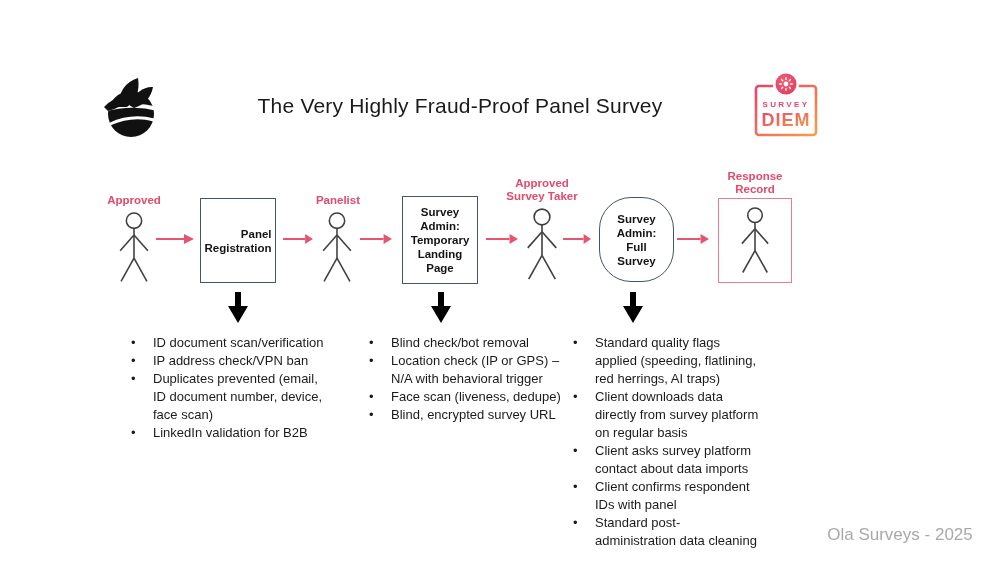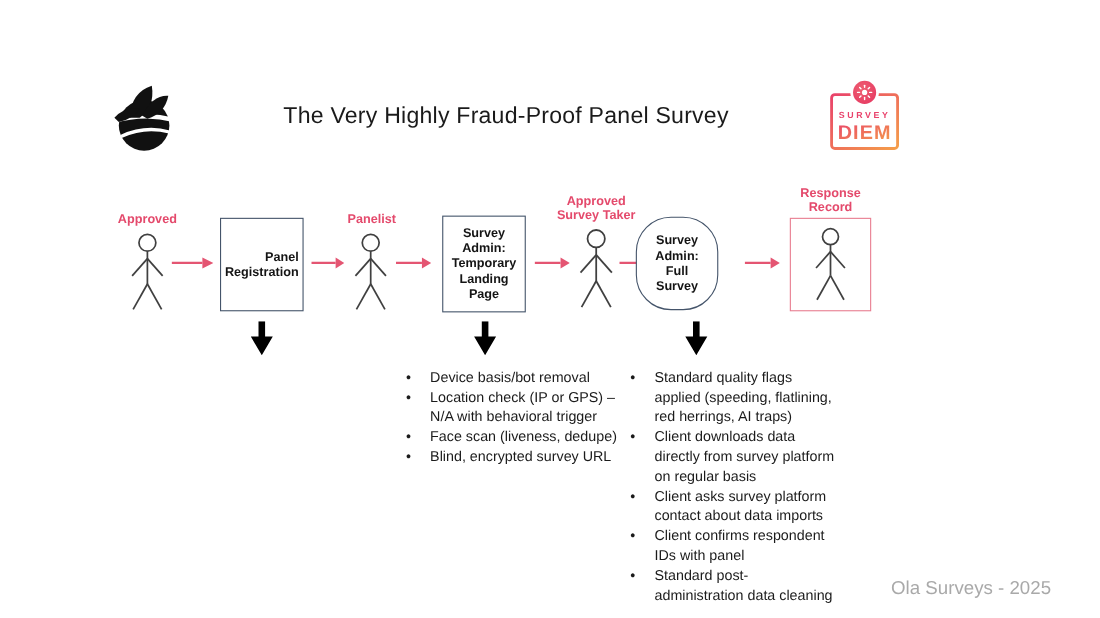--- a/index.html
+++ b/index.html
@@ -37,21 +37,21 @@
 
   .detail-list {
     position:absolute; margin:0; padding:0; list-style:none;
     font-size:13px; line-height:18px; color:#1b1b1b;
   }
   .detail-list li { position:relative; padding-left:25px; }
   .detail-list li::before { content:"\2022"; position:absolute; left:3px; top:0; color:#1b1b1b; }
 
   .credit {
     position:absolute; left:810px; top:525px; width:180px;
-    font-size:17px; color:#a9a9a9;
+    font-size:17px; color:#a9a9a9;text-align:center;
   }
 </style>
 </head>
 <body>
 
 <div class="slide">
 
   <div class="abs" style="left:98px; top:76px; width:64px; height:64px;">
     <svg width="64" height="64" viewBox="0 0 64 64">
       <circle cx="33" cy="38" r="23" fill="#111"></circle>
@@ -164,21 +164,21 @@
         <line x1="19" y1="51" x2="33" y2="76"></line>
       </g>
     </svg>
   </div>
 
   <svg class="flow-arrow" style="left:563px; top:232px;" width="28" height="14" viewBox="0 0 38 14" preserveAspectRatio="none">
     <line x1="0" y1="7" x2="28" y2="7" stroke="#e45572" stroke-width="2"></line>
     <polygon points="28,2 38,7 28,12" fill="#e45572"></polygon>
   </svg>
 
-  <div class="process-box" style="left:578px; top:197px; width:75px; height:85px;border-radius:32px;">
+  <div class="process-box" style="left:599px; top:197px; width:75px; height:85px;border-radius:32px;">
     <span>Survey Admin: Full Survey</span>
   </div>
 
   <svg class="flow-arrow" style="left:677px; top:232px;" width="32" height="14" viewBox="0 0 38 14" preserveAspectRatio="none">
     <line x1="0" y1="7" x2="28" y2="7" stroke="#e45572" stroke-width="2"></line>
     <polygon points="28,2 38,7 28,12" fill="#e45572"></polygon>
   </svg>
 
   <div class="stage-label" style="left:716px; top:170px; width:78px;">Response Record</div>
   <div class="record-box" style="left:718px; top:198px; width:74px; height:85px;">
@@ -197,23 +197,29 @@
   <svg class="down-arrow" style="left:227px; top:292px;" width="22" height="31" viewBox="0 0 22 31">
     <polygon points="8,0 14,0 14,14 21,14 11,31 1,14 8,14" fill="#000"></polygon>
   </svg>
   <svg class="down-arrow" style="left:430px; top:292px;" width="22" height="31" viewBox="0 0 22 31">
     <polygon points="8,0 14,0 14,14 21,14 11,31 1,14 8,14" fill="#000"></polygon>
   </svg>
   <svg class="down-arrow" style="left:622px; top:292px;" width="22" height="31" viewBox="0 0 22 31">
     <polygon points="8,0 14,0 14,14 21,14 11,31 1,14 8,14" fill="#000"></polygon>
   </svg>
 
+  <ul class="detail-list" style="left:128px; top:334px; width:201px;">
+    <li>ID document scan/​verification</li>
+    <li>IP address check/VPN ban</li>
+    <li>Duplicates prevented (email, ID document number, device, face scan)</li>
+    <li>LinkedIn validation for B2B</li>
+  </ul>
 
   <ul class="detail-list" style="left:366px; top:334px; width:197px;">
-    <li>Device basis/bot removal</li>
+    <li>Blind check/bot removal</li>
     <li>Location check (IP or GPS) – N/A with behavioral trigger</li>
     <li>Face scan (liveness, dedupe)</li>
     <li>Blind, encrypted survey URL</li>
   </ul>
 
   <ul class="detail-list" style="left:570px; top:334px; width:191px;">
     <li>Standard quality flags applied (speeding, flatlining, red herrings, AI traps)</li>
     <li>Client downloads data directly from survey platform on regular basis</li>
     <li>Client asks survey platform contact about data imports</li>
     <li>Client confirms respondent IDs with panel</li>

